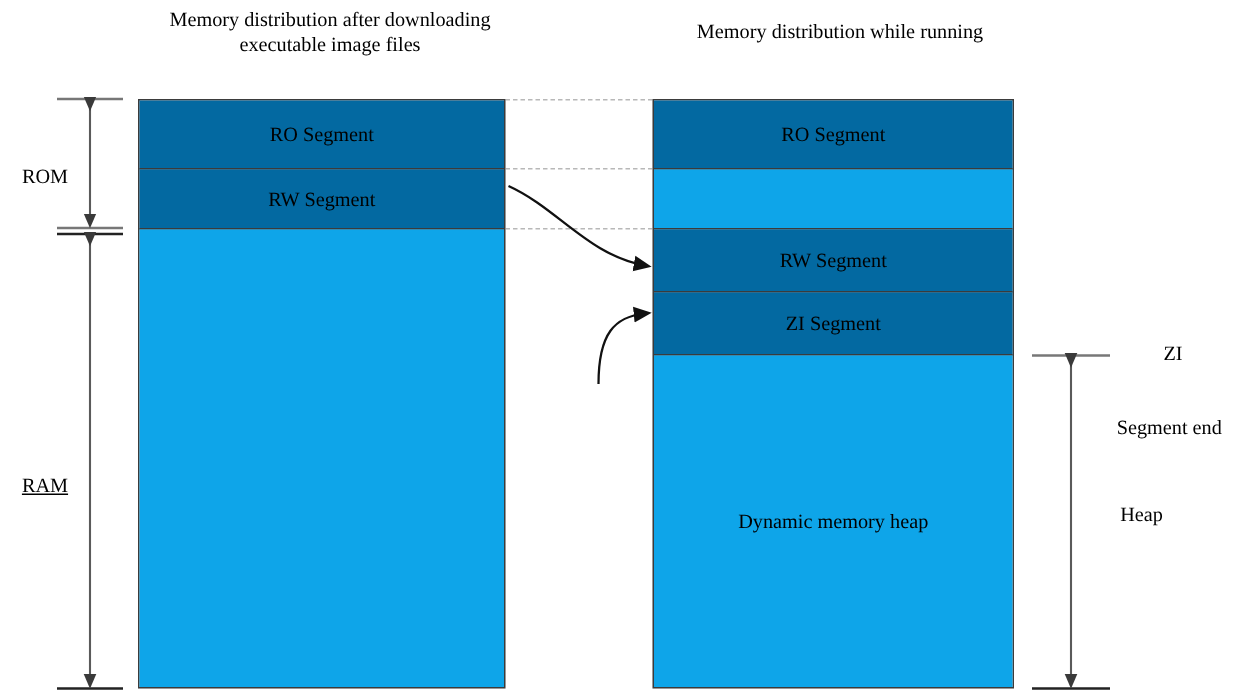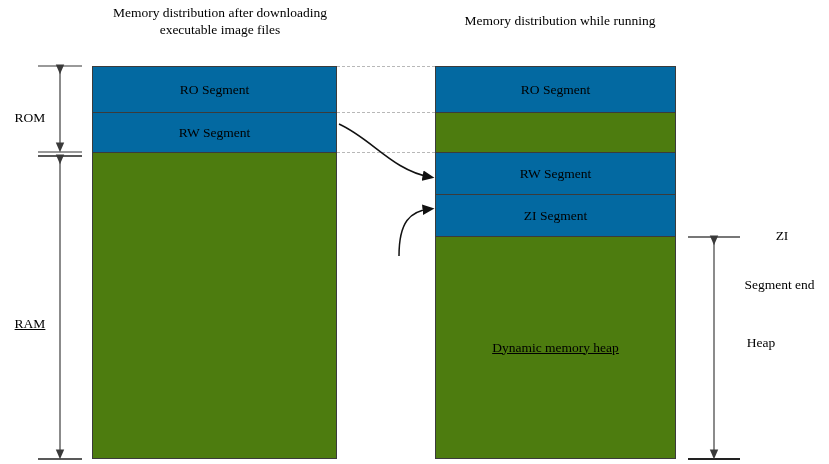--- a/index.html
+++ b/index.html
@@ -42,22 +42,21 @@
     align-items: center;
     justify-content: center;
     font-size: 13.5px;
     color: #000;
   }
   .seg.filled {
     background: #0369a1;
     border-bottom: 1.5px solid #3b3b3b;
   }
   .seg.empty {
-    background: #4d7c0f;
-    text-decoration: underline;
+    background: #0ea5e9;
   }
   .seg.empty.bordered {
     border-bottom: 1.5px solid #3b3b3b;
   }
 
   
   #block-left  { left: 92px;  top: 66px; width: 245px; height: 393px; background: #f0f0f0; }
   
   #block-right { left: 435px; top: 66px; width: 241px; height: 393px; background: #f0f0f0; }
 

